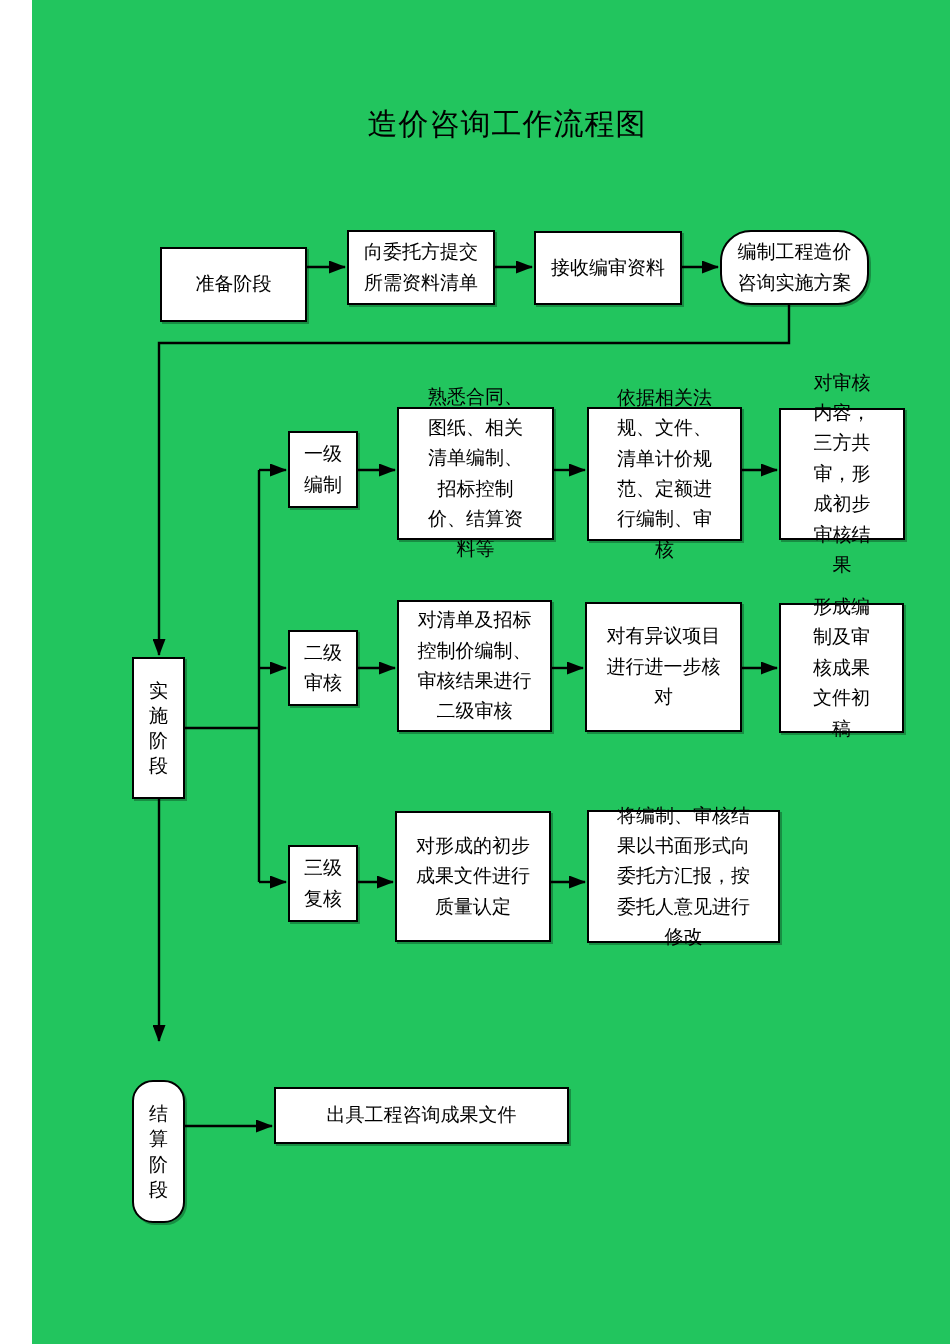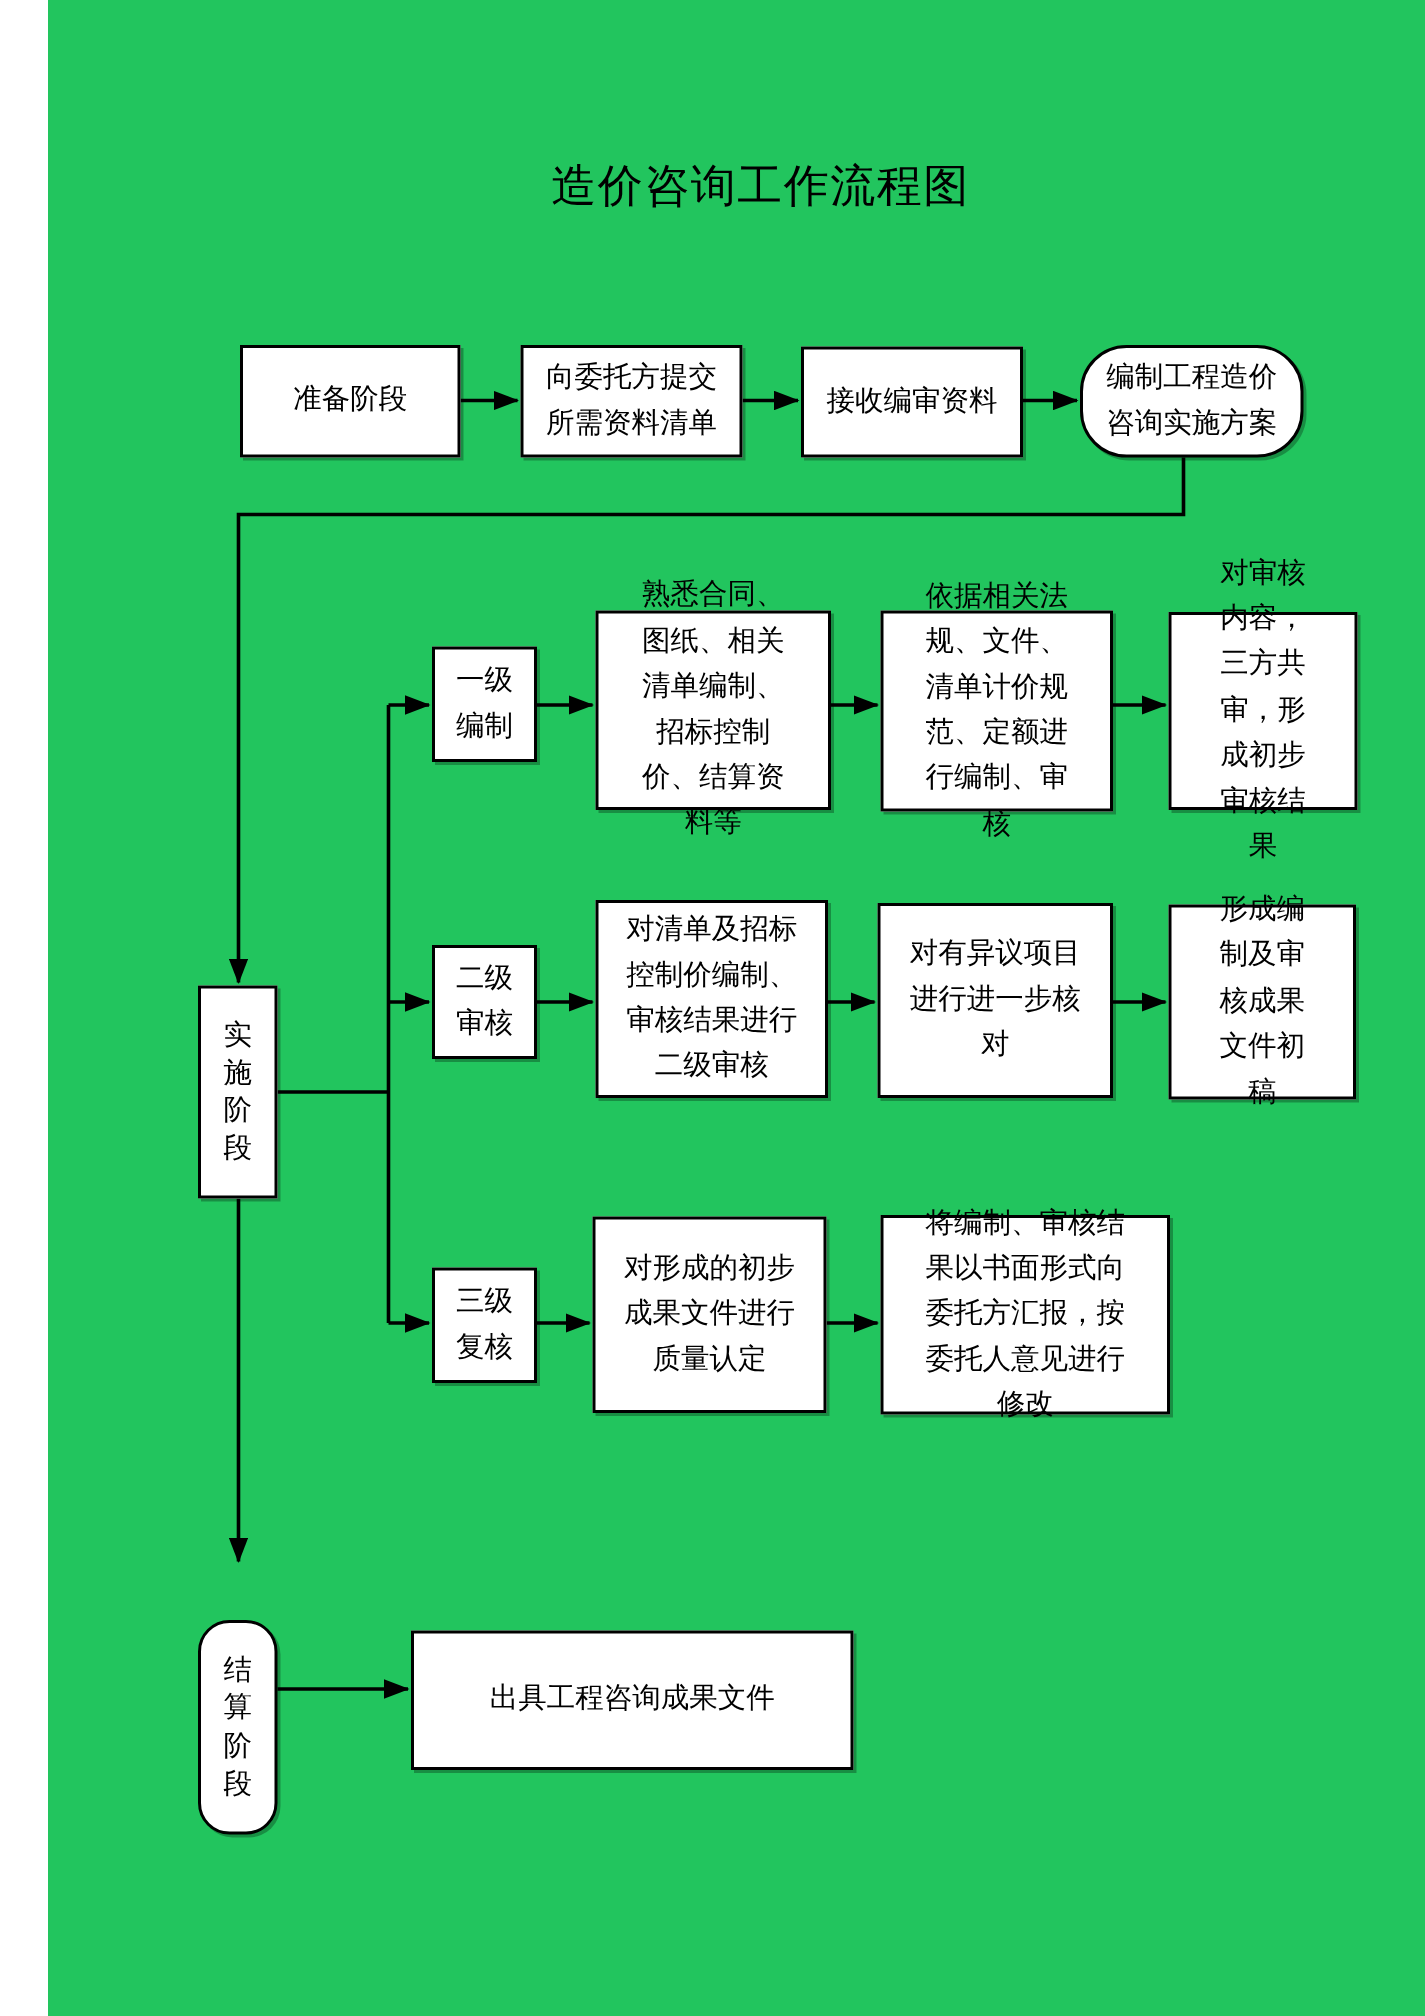--- a/index.html
+++ b/index.html
@@ -87,21 +87,21 @@
       <path d="M326,668 H363" marker-end="url(#arrow)"></path>
       <path d="M520,668 H551" marker-end="url(#arrow)"></path>
       <path d="M710,668 H745" marker-end="url(#arrow)"></path>
       <path d="M326,882 H361" marker-end="url(#arrow)"></path>
       <path d="M519,882 H553" marker-end="url(#arrow)"></path>
       <path d="M127,799 V1041" marker-end="url(#arrow)"></path>
       <path d="M153,1126 H240" marker-end="url(#arrow)"></path>
     </g>
   </svg>
 
-  <div class="box pad13" style="left:128px; top:230px; width:147px; height:75px;">
+  <div class="box pad13" style="left:128px; top:247px; width:147px; height:75px;">
     <span class="lbl">准备阶段</span>
   </div>
   <div class="box pad13" style="left:315px; top:230px; width:148px; height:75px;">
     <span class="lbl">向委托方提交所需资料清单</span>
   </div>
   <div class="box pad13" style="left:502px; top:231px; width:148px; height:74px;">
     <span class="lbl">接收编审资料</span>
   </div>
   <div class="box pad13" style="left:688px; top:230px; width:149px; height:75px;border-radius:31px;">
     <span class="lbl">编制工程造价咨询实施方案</span>
@@ -145,17 +145,17 @@
     <span class="lbl">对形成的初步成果文件进行质量认定</span>
   </div>
   <div class="box pad8" style="left:555px; top:810px; width:193px; height:133px;">
     <span class="lbl">将编制、审核结果以书面形式向委托方汇报，按委托人意见进行修改</span>
   </div>
 
   <div class="box vbox" style="left:100px; top:1080px; width:53px; height:143px;border-radius:21px;">
     <span class="lbl">结算阶段</span>
   </div>
 
-  <div class="box pad13" style="left:242px; top:1087px; width:295px; height:93px;">
+  <div class="box pad13" style="left:242px; top:1087px; width:295px; height:57px;">
     <span class="lbl">出具工程咨询成果文件</span>
   </div>
 
 </div>
 
 </body></html>

